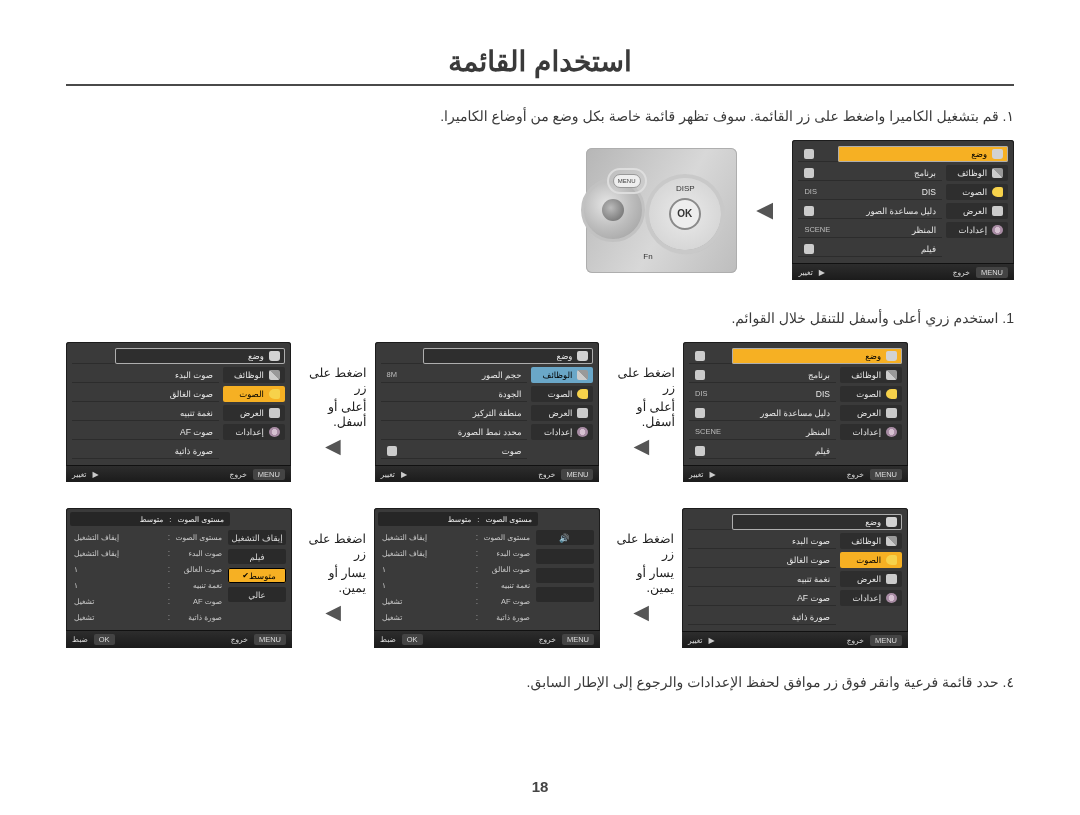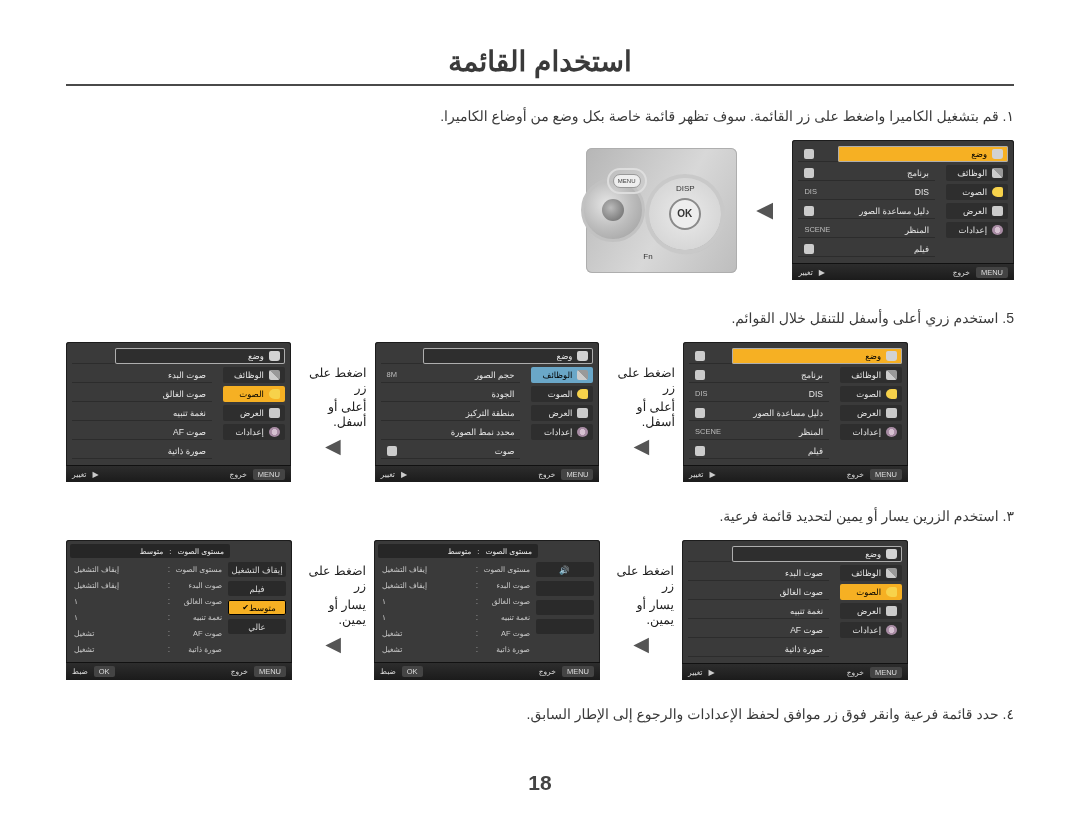--- a/index.html
+++ b/index.html
@@ -73,21 +73,21 @@
   .panel{
     width:250px;height:140px;
     background:var(--panel-bg);
     border-radius:3px;
     color:#e8e8e8;
     font-size:8.5px;
     position:relative;
     display:flex;flex-direction:column;
     box-shadow:0 0 0 1px #1c1c1c inset;
   }
-  .panel .body{flex:1;display:flex;direction:rtl; padding:6px; gap:11px;}
+  .panel .body{flex:1;display:flex;direction:rtl; padding:6px; gap:4px;}
   .panel .footer{
     height:18px;background:linear-gradient(#2d2d2d,#1b1b1b);
     display:flex;direction:rtl;align-items:center;gap:6px;padding:0 6px;font-size:7.5px;color:#ddd;
     border-top:1px solid #111;
   }
   .panel .footer .tag{background:#444;padding:1px 5px;border-radius:2px;}
   .panel .footer .spacer{flex:1;}
   .panel .footer .tri{font-size:8px;color:#ccc;}
 
   
@@ -134,21 +134,21 @@
   .detail-panel .mini{display:flex;direction:rtl;align-items:center;padding:0 2px;height:14px;}
   .detail-panel .mini .k{flex:1;text-align:left;color:#c9c9c9;font-size:7.5px;direction:ltr;}
   .detail-panel .mini .v{min-width:50px;text-align:right;color:#c9c9c9;font-size:7.5px;}
   .detail-panel .mini .colon{margin:0 2px;color:#999;}
 
   
   .row{display:flex;direction:rtl;align-items:center;justify-content:flex-start;gap:8px;margin-right:106px;margin-bottom:26px;}
   .conn{display:flex;flex-direction:column;align-items:center;gap:4px;direction:rtl;font-size:12.5px;color:#222;}
   .conn .arrow{font-size:26px;color:#555;line-height:1;}
 
-  .pagenum{position:absolute;left:0;right:0;bottom:20px;text-align:center;font-size:21px;font-weight:bold;color:#444;}
+  .pagenum{position:absolute;left:0;right:0;bottom:20px;text-align:center;font-size:15px;font-weight:bold;color:#444;}
 </style>
 </head>
 <body>
 
 <div class="page">
   <h1 class="title">استخدام القائمة</h1>
   <div class="rule"></div>
 
   <p class="step">١. قم بتشغيل الكاميرا واضغط على زر القائمة. سوف تظهر قائمة خاصة بكل وضع من أوضاع الكاميرا.</p>
 
@@ -220,21 +220,21 @@
       <div class="footer">
         <span class="tag">MENU</span>
         <span>خروج</span>
         <span class="spacer"></span>
         <span class="tri">▶</span>
         <span>تغيير</span>
       </div>
     </div>
   </div>
 
-  <p class="step">5. استخدم زري أعلى وأسفل للتنقل خلال القوائم.</p>
+  <p class="step">1. استخدم زري أعلى وأسفل للتنقل خلال القوائم.</p>
 
   <div class="row">
 
     <div class="panel menu-panel">
       <div class="body">
         <div class="col tabs">
           <div class="tab cam sel">
               <span class="ic"></span>
               <span class="txt">وضع</span>
             </div>
@@ -407,21 +407,20 @@
       <div class="footer">
         <span class="tag">MENU</span>
           <span>خروج</span>
           <span class="spacer"></span>
           <span class="tri">▶</span>
           <span>تغيير</span>
       </div>
     </div>
   </div>
 
-  <p class="step">٣. استخدم الزرين يسار أو يمين لتحديد قائمة فرعية.</p>
 
   <div class="row">
 
     <div class="panel menu-panel">
       <div class="body">
         <div class="col tabs">
           <div class="tab cam">
               <span class="ic"></span>
               <span class="txt">وضع</span>
             </div>

